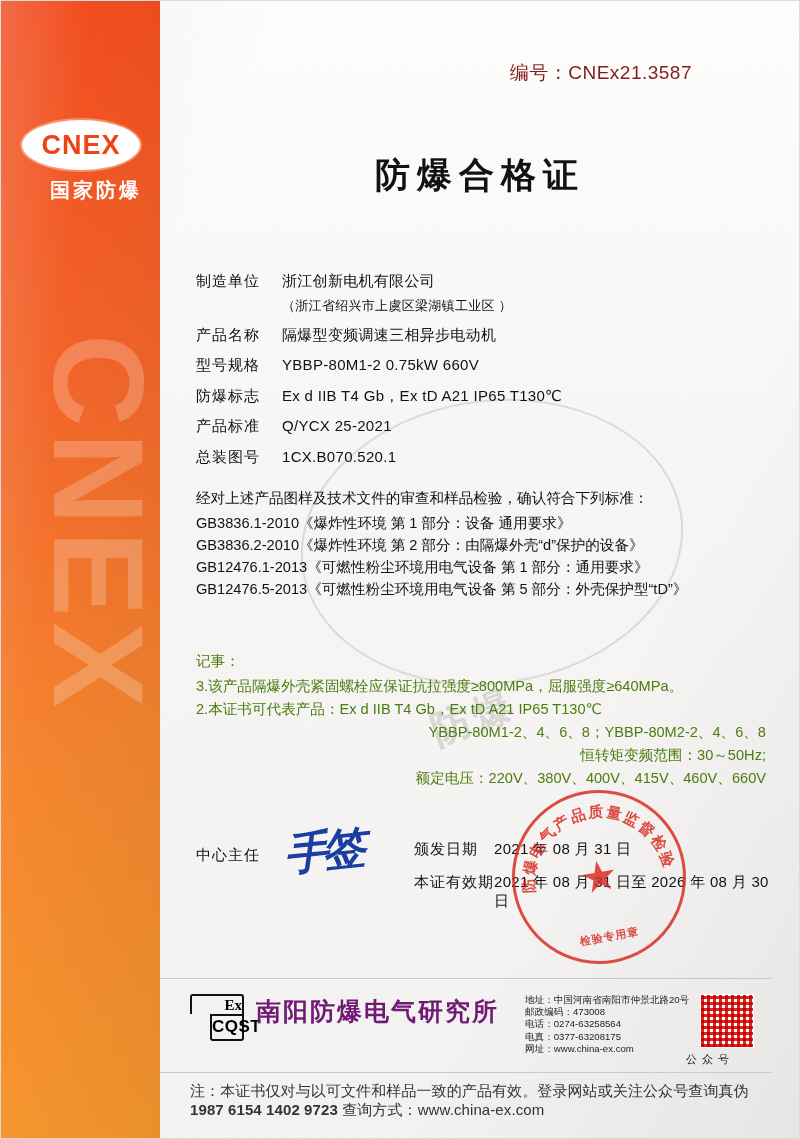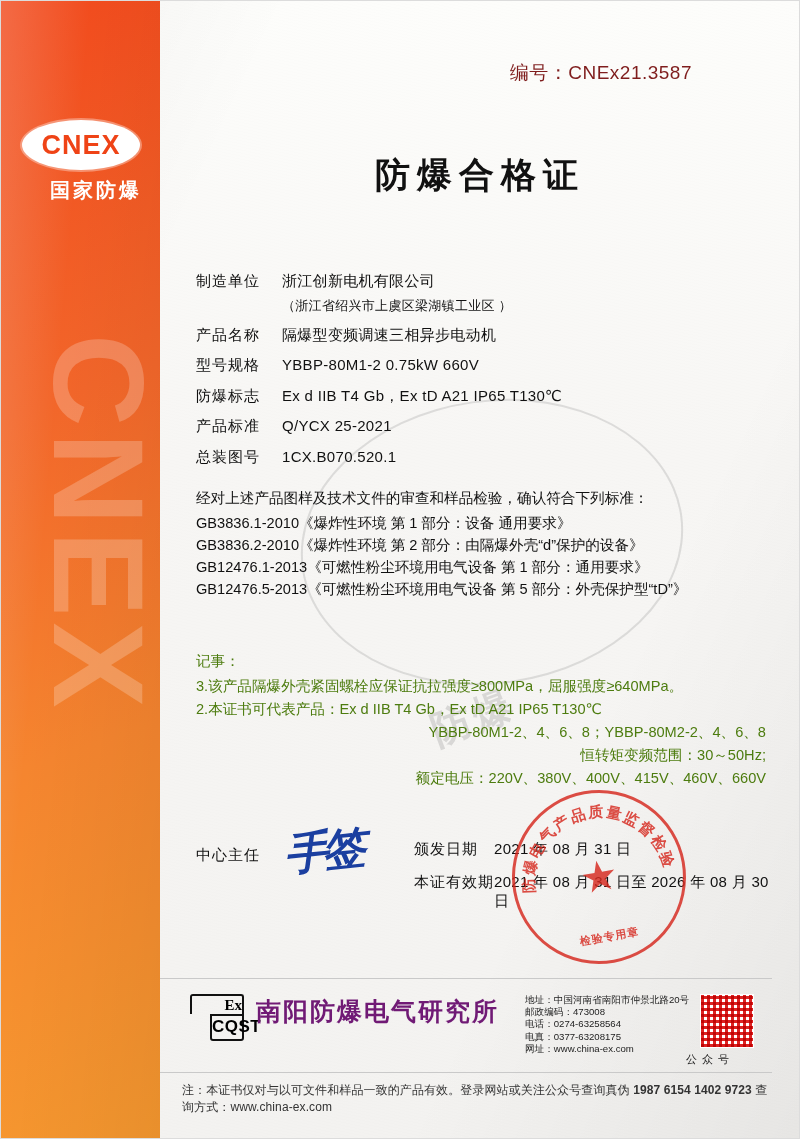--- a/index.html
+++ b/index.html
@@ -362,24 +362,24 @@
   .qr-caption {
     position: absolute;
     left: 496px;
     top: 60px;
     font-size: 11px;
     color: #222;
     letter-spacing: 1px;
   }
   .footer-note {
     position: absolute;
-    left: 182px;
+    left: 190px;
     right: 24px;
     top: 1082px;
-    font-size: 12px;
+    font-size: 15px;
     color: #333;
     letter-spacing: .1px;
   }
   .footer-note b { font-weight: bold; }
   .footer-note-rule {
     position: absolute;
     left: 160px;
     right: 28px;
     top: 1072px;
     border-top: 1px solid #c9c9c9;

